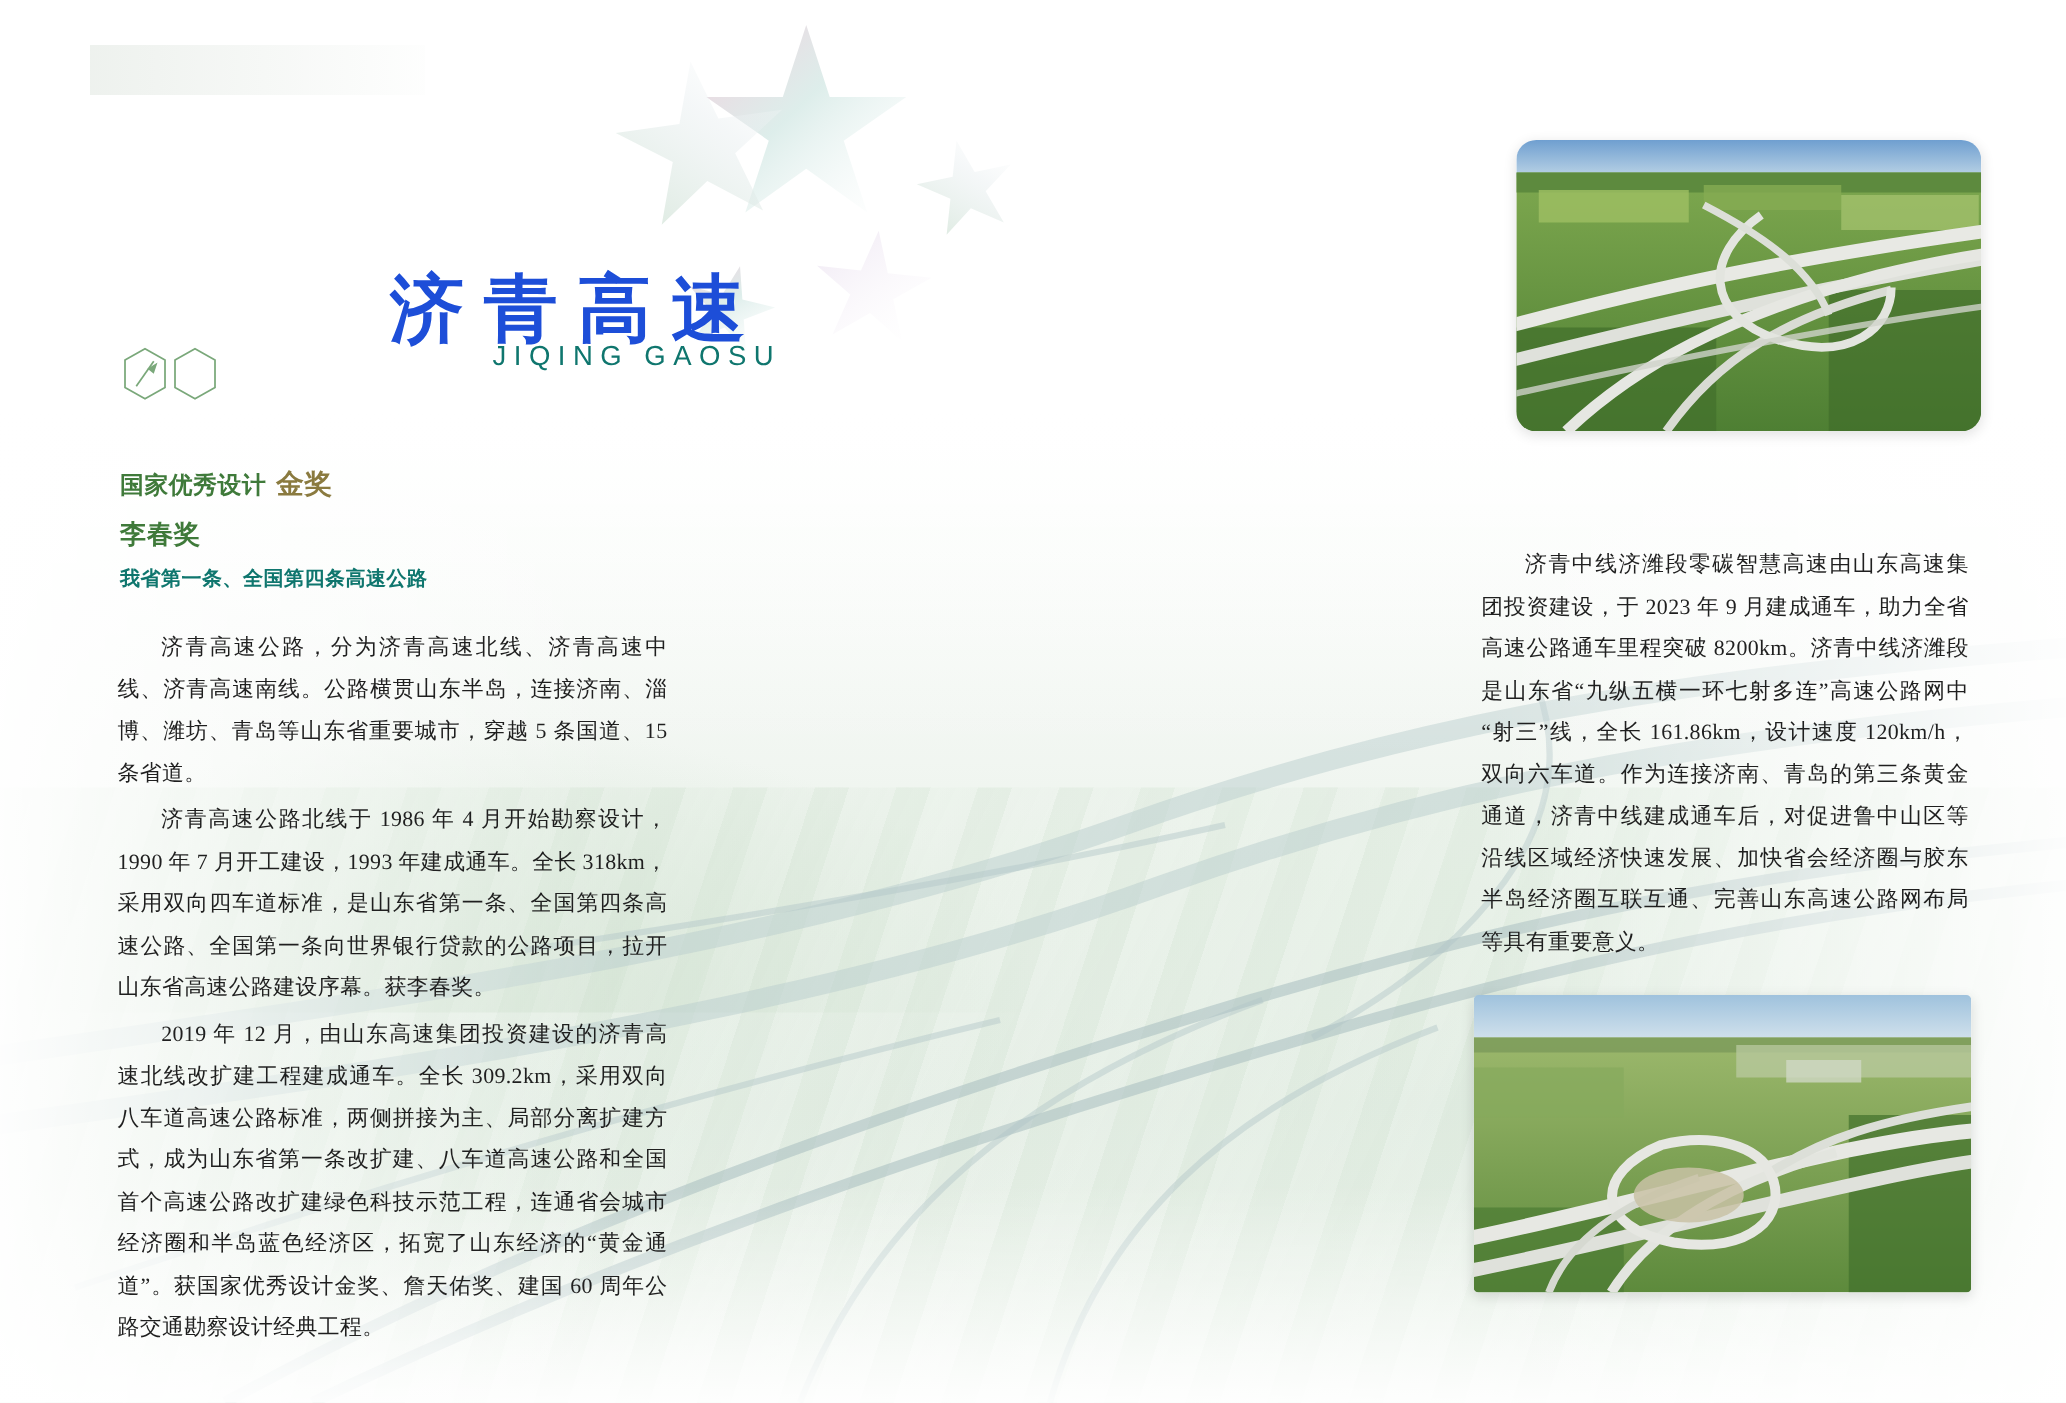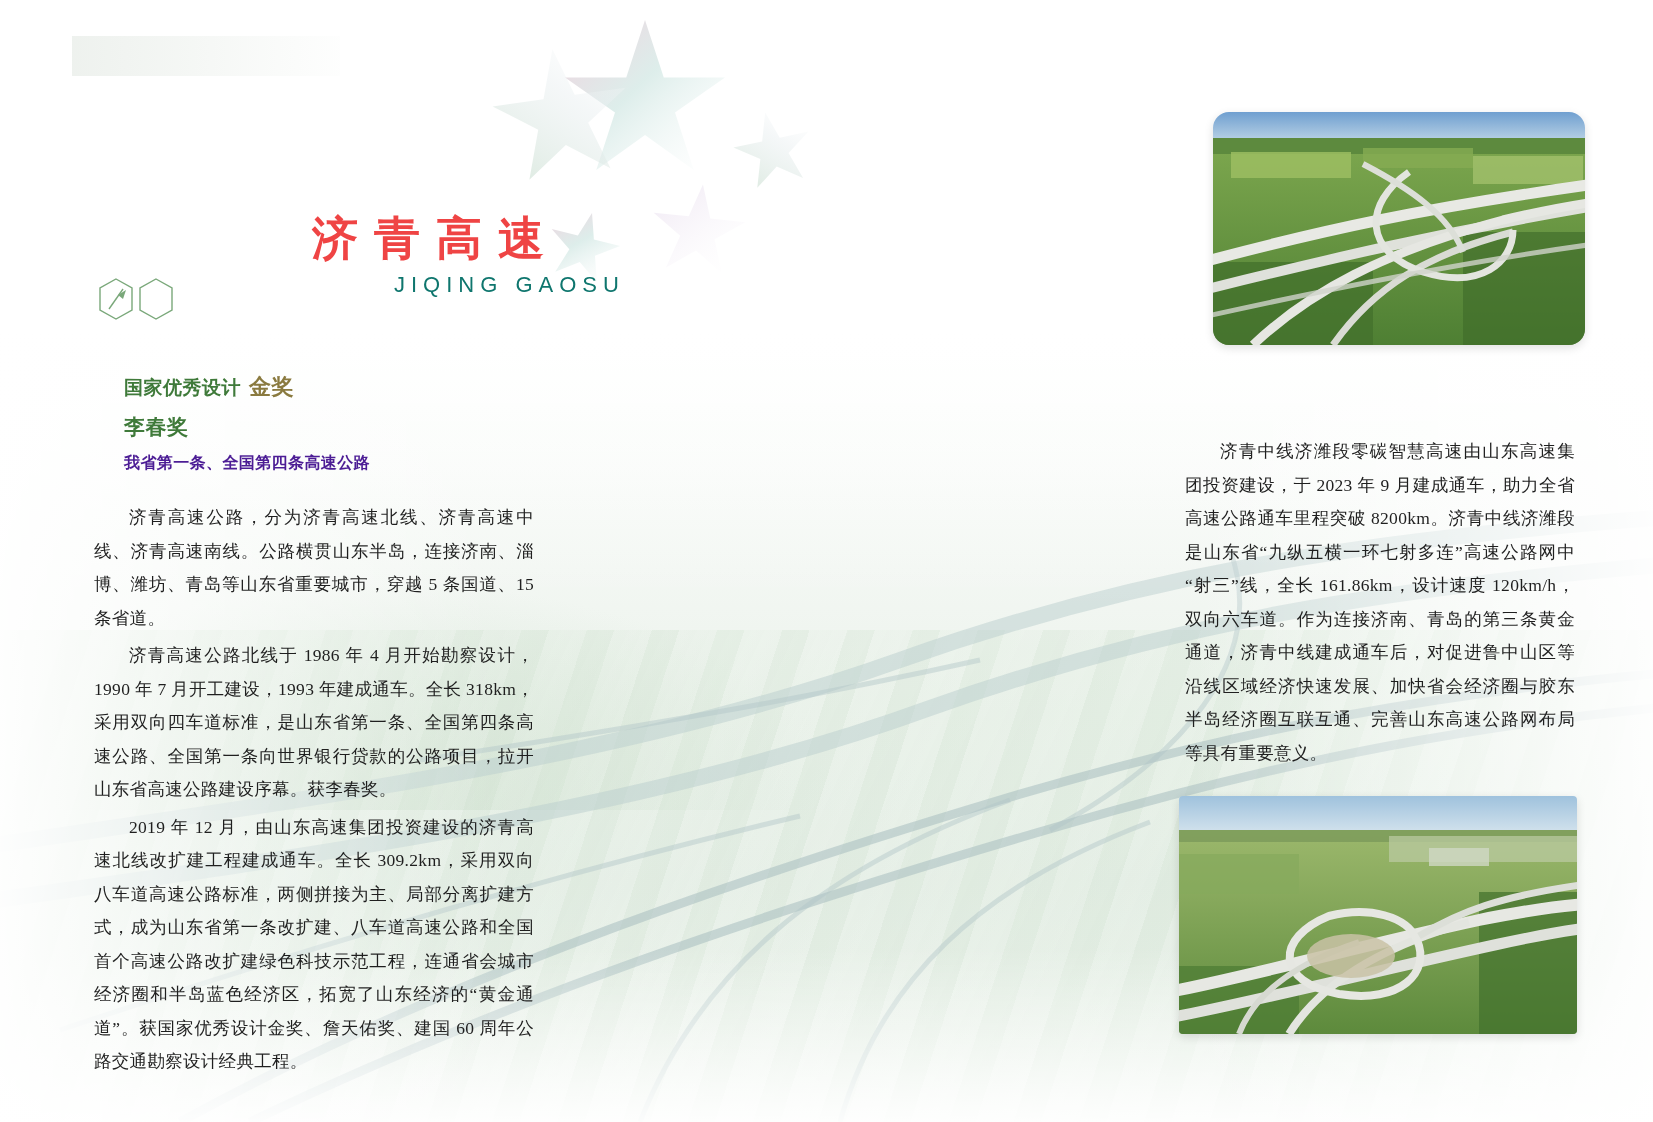--- a/index.html
+++ b/index.html
@@ -113,23 +113,23 @@
     height: 40px;
     background: linear-gradient(to right, rgba(236,240,236,.9), rgba(248,250,248,.2));
   }
 
   
   .title-zh {
     position: absolute;
     left: 312px;
     top: 208px;
     font-family: "Liberation Serif", serif;
-    font-size: 46px;
+    font-size: 59px;
     letter-spacing: 16px;
-    color: #ef4444;
+    color: #1d4ed8;
     font-weight: 700;
     white-space: nowrap;
   }
   .title-en {
     position: absolute;
     left: 378px;
     top: 272px;
     font-size: 22px;
     letter-spacing: 6px;
     color: #0f766e;
@@ -145,21 +145,20 @@
     width: 84px;
     height: 44px;
   }
 
   
   .awards {
     position: absolute;
     left: 96px;
     top: 372px;
     width: 520px;
-    margin-left: 28px;
   }
   .award-line1 {
     font-size: 19px;
     font-weight: 700;
     color: #3f7a3a;
     margin-bottom: 11px;
     letter-spacing: .5px;
   }
   .award-line1 .gold {
     color: #8a7a3f;
@@ -169,21 +168,21 @@
   .award-line2, .award-line3 {
     font-size: 21px;
     font-weight: 700;
     color: #3f7a3a;
     margin-bottom: 10px;
     letter-spacing: .5px;
   }
   .award-note {
     font-size: 16px;
     font-weight: 700;
-    color: #4c1d95;
+    color: #0f766e;
     margin-top: 12px;
     letter-spacing: .4px;
   }
 
   
   .col-left {
     position: absolute;
     left: 94px;
     top: 501px;
     width: 440px;

